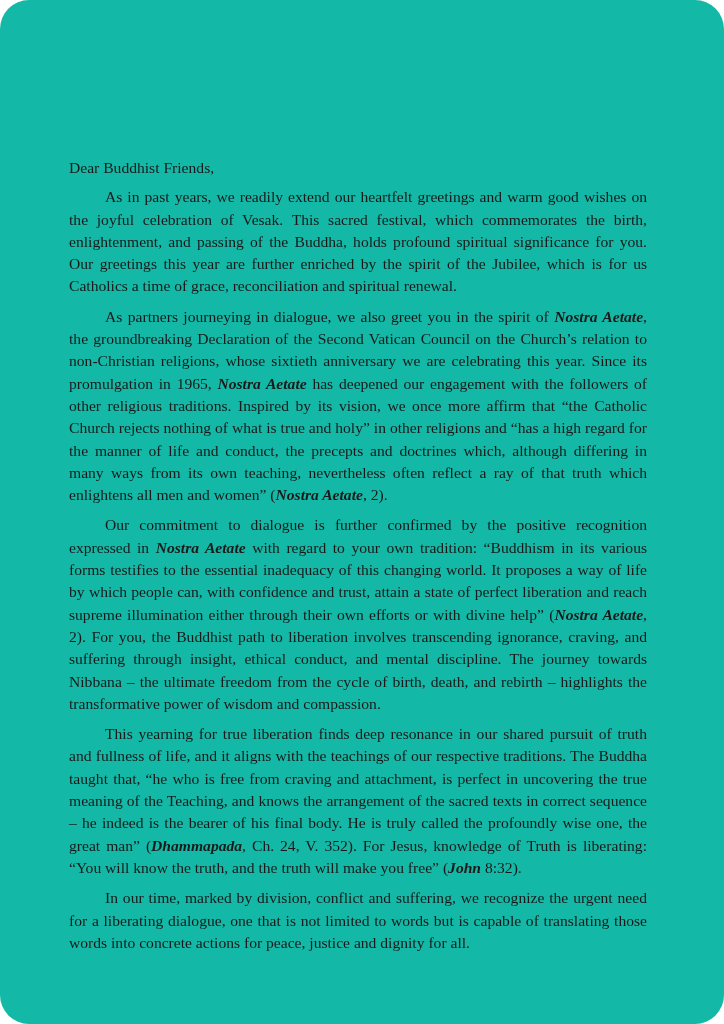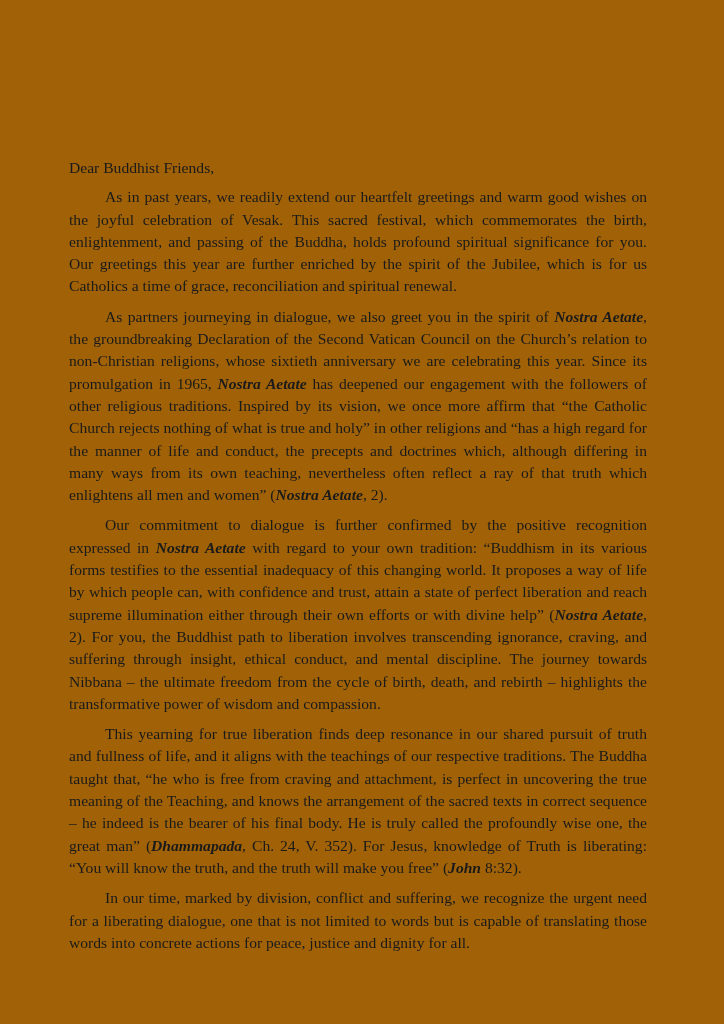--- a/index.html
+++ b/index.html
@@ -1,24 +1,25 @@
 <!DOCTYPE html>
 <html><head>
 <meta charset="utf-8">
 <style>
   html, body { margin: 0; padding: 0; background: #ffffff; }
   body { width: 724px; height: 1024px; overflow: hidden; }
   .page {
     position: relative;
     width: 724px; height: 1024px;
-    background: #a16207;
+    background: #14b8a6;
     color: #1a1a1a;
     font-family: "Liberation Serif", "DejaVu Serif", serif;
     font-size: 15.6px;
     line-height: 22.3px;
+    border-radius: 29px;
   }
   .body {
     position: absolute;
     left: 69px; top: 157px;
     width: 594px;
   }
   .salutation { margin: 0 0 7px 0; text-align: left; }
   .para {
     margin: 0 16px 8px 0;
     text-indent: 36px;

